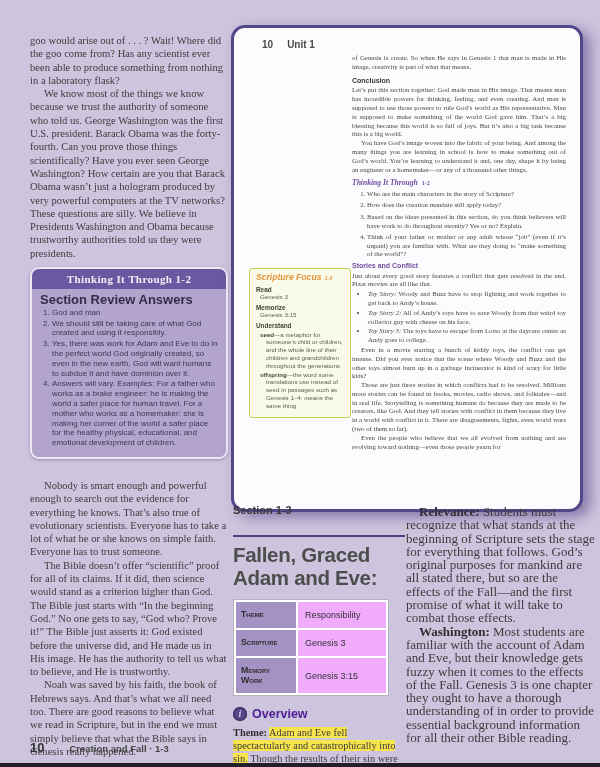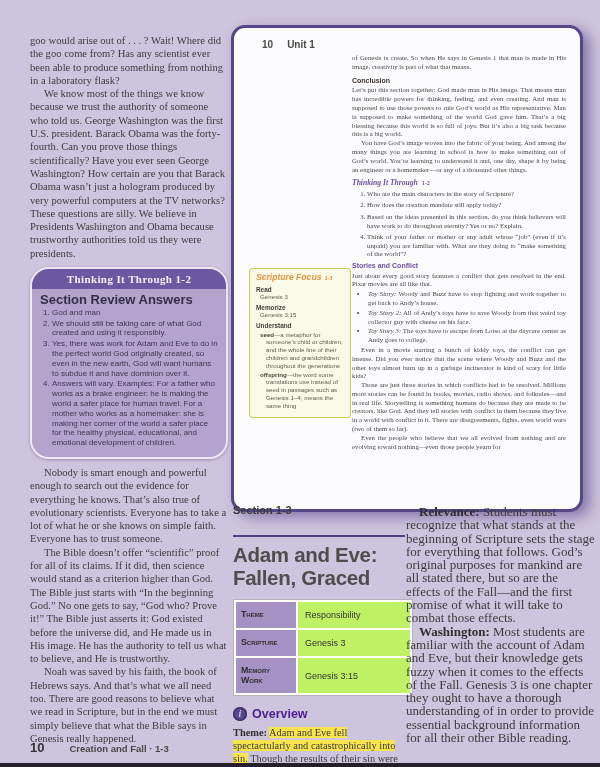--- a/index.html
+++ b/index.html
@@ -6,21 +6,21 @@
   body { width:600px; height:767px; position:relative; overflow:hidden;
          background:#cdc4dd; font-family:"Liberation Serif", serif; }
   #canvas { position:absolute; inset:0; }
 
   
   .teacher-col { position:absolute; left:30px; top:34px; width:198px;
                  color:#3c3c3c; font-size:10.6px; line-height:13.3px; }
   .teacher-col p { margin:0; text-indent:14px; }
   .teacher-col p.noindent { text-indent:0; }
 
-  .titt-box { margin:7px 0 7px; border:2px solid #eee8f3; border-radius:19px;
+  .titt-box { margin:7px 0 20px; border:2px solid #eee8f3; border-radius:9px;
               overflow:hidden; box-shadow:0 1px 3px rgba(80,60,130,.45); }
   .titt-header { background:#6a59a1; color:#f3eef8; text-align:center;
                  font-family:"Liberation Serif", serif; font-weight:bold;
                  font-size:11px; line-height:20px; letter-spacing:.4px; }
   .titt-body { background:#b2a4cc; padding:6px 8px 8px; color:#3e3752;
                font-family:"Liberation Sans", sans-serif; font-size:8px; line-height:9.8px; }
   .sr-heading { font-weight:bold; font-size:13px; margin:0 0 3px; color:#332e47; }
   .titt-body ol { margin:0; padding-left:12px; }
   .titt-body li { margin:0 0 1px; }
 
@@ -63,27 +63,27 @@
   .f-term { padding-left:10px; text-indent:-6px; margin-top:1.5px; }
   .f-term b { color:#45453a; }
 
   
   .section-panel { position:absolute; left:233px; top:504px; width:172px;
                    font-family:"Liberation Sans",sans-serif; }
   .kicker { font-weight:bold; font-size:11px; color:#3a3a3a; padding-bottom:19px;
             border-bottom:2px solid #4f4080; }
   .big-title { font-weight:bold; font-size:20.5px; line-height:23px; color:#4d4d4d;
                margin-top:6px; letter-spacing:-.3px; }
-  .spec-table { margin-top:10px; width:180px; border-collapse:separate; border-spacing:2px;
+  .spec-table { margin-top:10px; width:156px; border-collapse:separate; border-spacing:2px;
                 background:#fff; border:1px solid #b5b2bb; }
   .spec-table td { vertical-align:middle; }
   .spec-table .lbl { background:#a392c3; width:50px; font-variant:small-caps;
                      font-weight:bold; font-size:8.8px; line-height:9.5px; color:#2e2e2e;
                      padding:8px 5px; }
-  .spec-table .val { background:#bef264; font-size:9px; color:#333; padding:8px 7px; }
+  .spec-table .val { background:#f0abfc; font-size:9px; color:#333; padding:8px 7px; }
   .overview-row { margin-top:11px; display:flex; align-items:center; gap:5px; }
   .info-icon { width:14px; height:14px; border-radius:50%; background:#57488c;
                color:#cfc3e6; font-family:"Liberation Serif",serif; font-style:italic;
                font-weight:bold; font-size:10px; line-height:14px; text-align:center;
                box-shadow:inset 0 0 0 1.5px #3e3268; }
   .overview-label { font-weight:bold; font-size:12.5px; color:#4c1d95; }
   .theme-p { margin-top:5px; font-family:"Liberation Serif",serif; font-size:10.4px;
              line-height:13.2px; color:#3c3c3c; }
   .theme-p b { color:#2f2f2f; }
   .hl { background:#f8e44d; }
@@ -173,22 +173,22 @@
       <div class="f-value">Genesis 3:15</div>
       <div class="f-label">Understand</div>
       <div class="f-term"><b>seed</b><span>—a metaphor for someone’s child or children, and the whole line of their children and grandchildren throughout the generations</span></div>
       <div class="f-term"><b>offspring</b><span>—the word some translations use instead of seed in passages such as Genesis 1–4; means the same thing</span></div>
     </div>
   </div>
 
   <div class="section-panel">
     <div class="kicker">Section 1-3</div>
     <div class="big-title">
+      <div>Fallen, Graced</div>
       <div>Adam and Eve:</div>
-      <div>Fallen, Graced</div>
     </div>
 
     <table class="spec-table">
       <tbody>
         <tr>
           <td class="lbl">Theme</td>
           <td class="val">Responsibility</td>
         </tr>
         <tr>
           <td class="lbl">Scripture</td>

